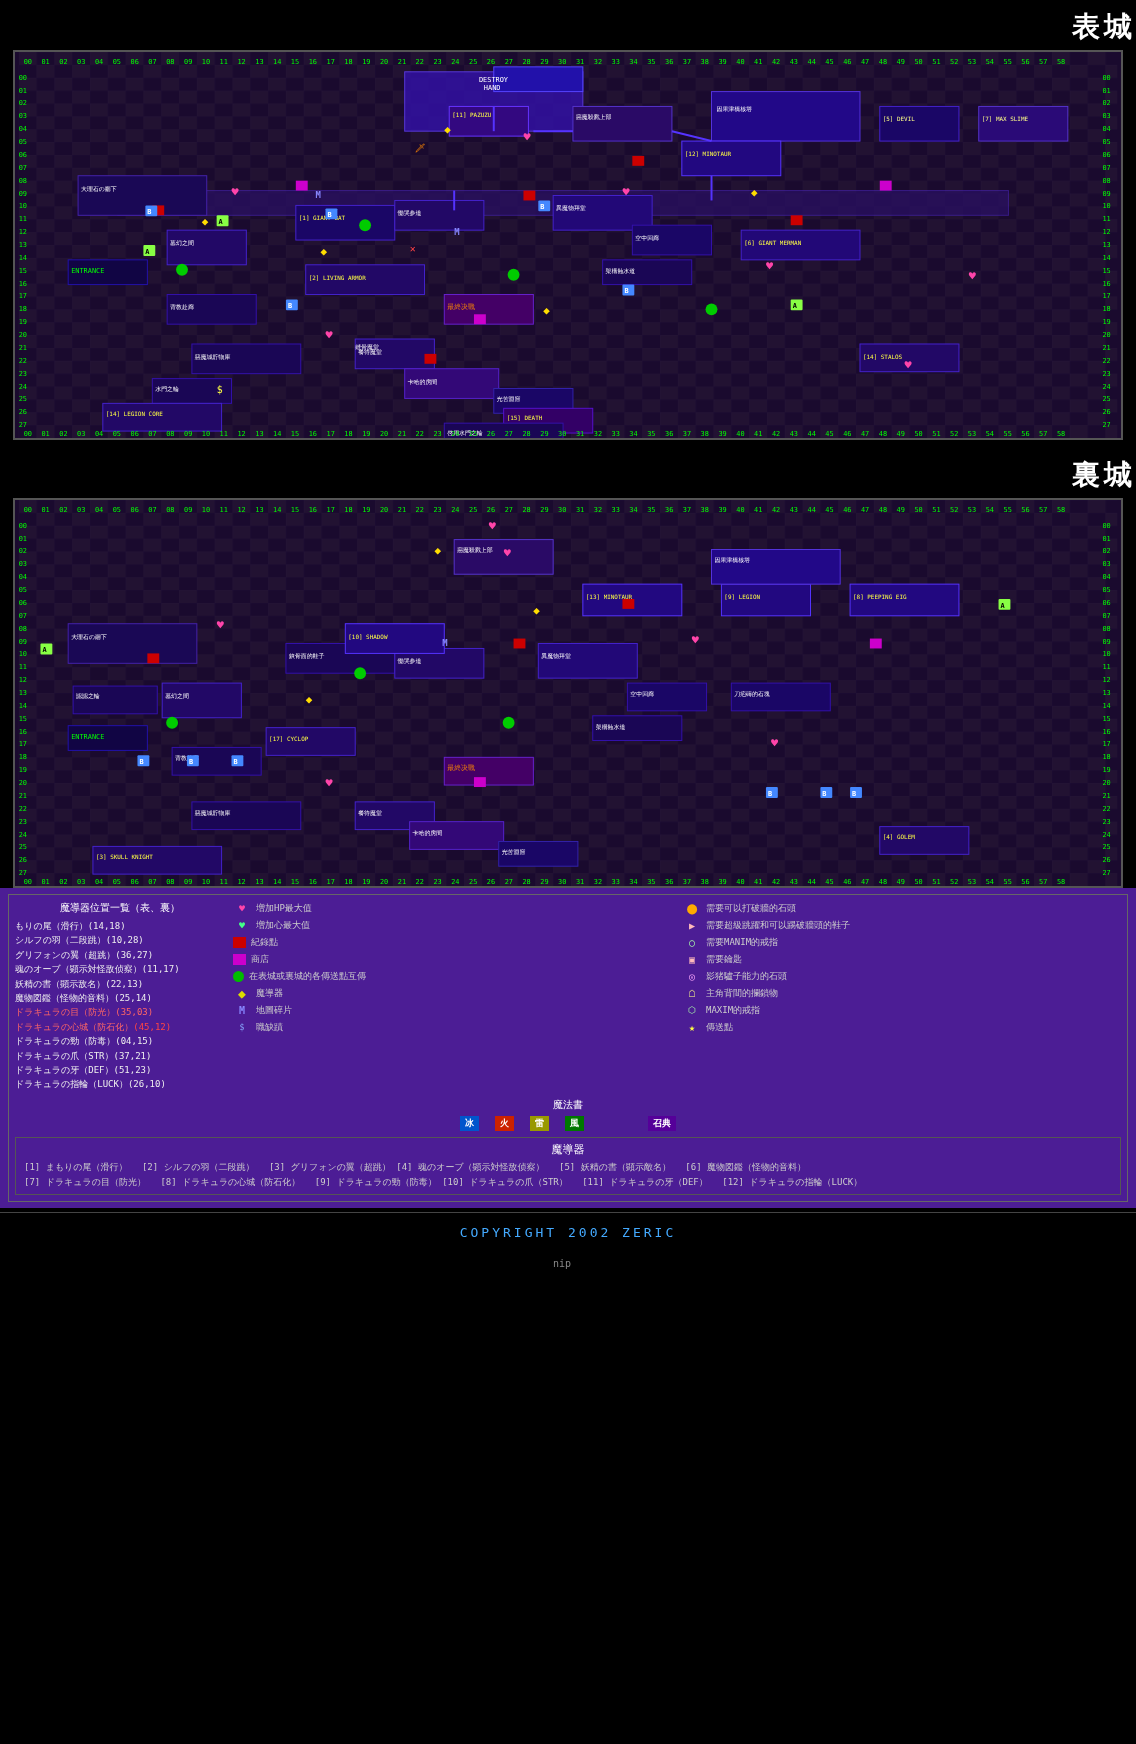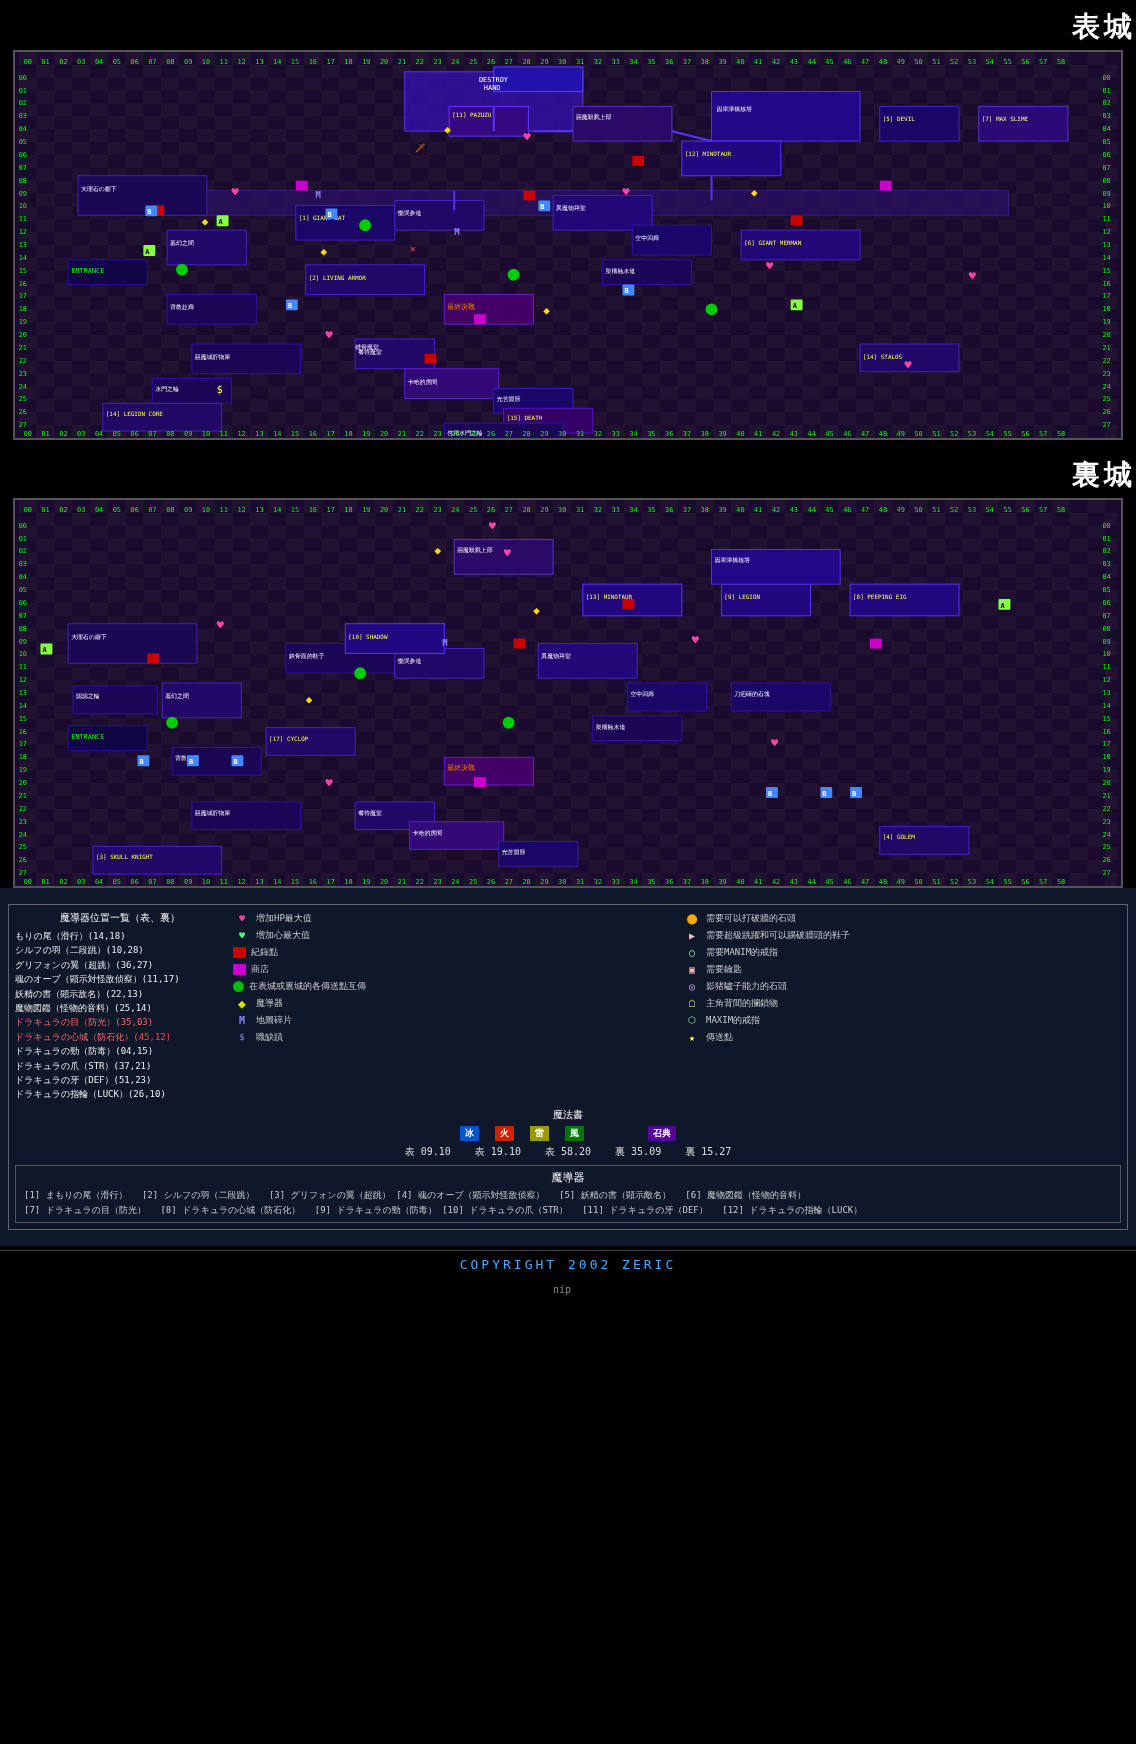--- a/index.html
+++ b/index.html
@@ -18,38 +18,38 @@
       font-size: 28px;
       color: #fff;
       padding: 8px 0 4px 0;
       letter-spacing: 4px;
       font-weight: bold;
     }
 
     
     .copyright-bar {
       text-align: center;
-      padding: 6px;
+      padding: 12px;
       font-size: 13px;
       color: #44aaff;
       letter-spacing: 3px;
       border-top: 1px solid #444;
       margin-top: 4px;
     }
 
     
     .outer {
       width: 1136px;
       background: #000;
       position: relative;
     }
 
     .bottom-section {
-      padding: 16px 8px;
-      background: #0f172a;
+      padding: 6px 8px;
+      background: #4c1d95;
     }
 
     .bottom-inner {
       border: 1px solid #666;
       padding: 6px;
     }
 
     .bottom-top-row {
       display: flex;
       gap: 8px;
@@ -966,27 +966,20 @@
           <div class="magic-book-item">
             <span class="magic-badge badge-thunder">雷</span>
           </div>
           <div class="magic-book-item">
             <span class="magic-badge badge-wind">風</span>
           </div>
           <div class="magic-book-item">
             <span class="magic-badge badge-summon">召典</span>
           </div>
         </div>
-        <div class="map-stats">
-          <span>表 09.10</span>
-          <span>表 19.10</span>
-          <span>表 58.20</span>
-          <span>裏 35.09</span>
-          <span>裏 15.27</span>
-        </div>
       </div>
 
       <div class="monster-desc-section">
         <div class="monster-desc-title">魔導器</div>
         <div class="monster-desc-text">
           <span>[1] まもりの尾（滑行）</span>　
           <span>[2] シルフの羽（二段跳）</span>　
           <span>[3] グリフォンの翼（超跳）</span>
           <span>[4] 魂のオーブ（顕示対怪敌侦察）</span>　
           <span>[5] 妖精の書（顕示敵名）</span>　

